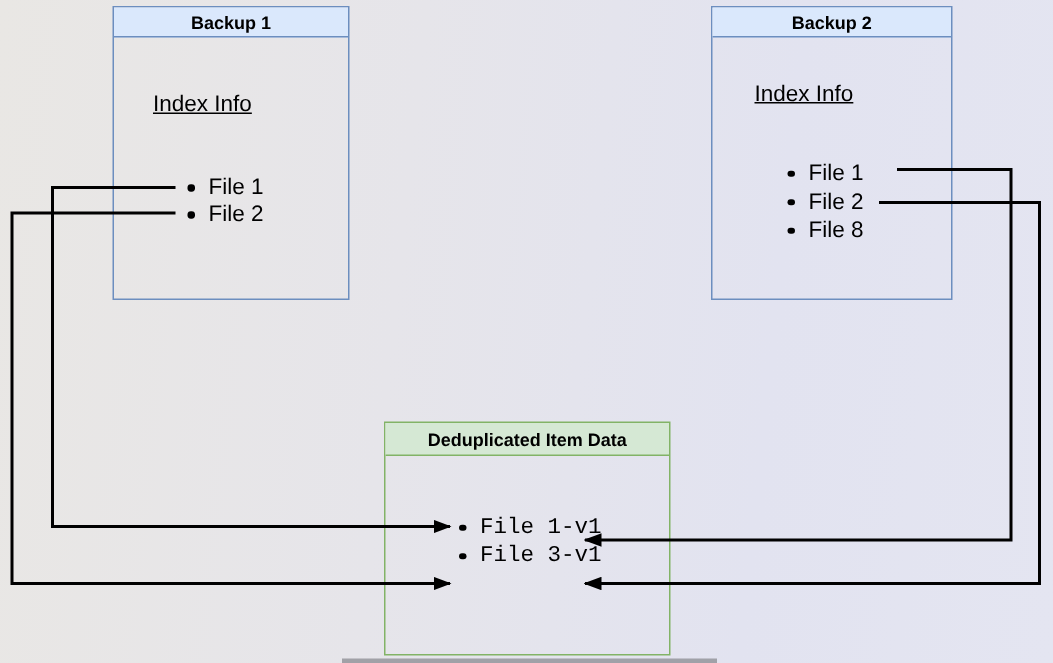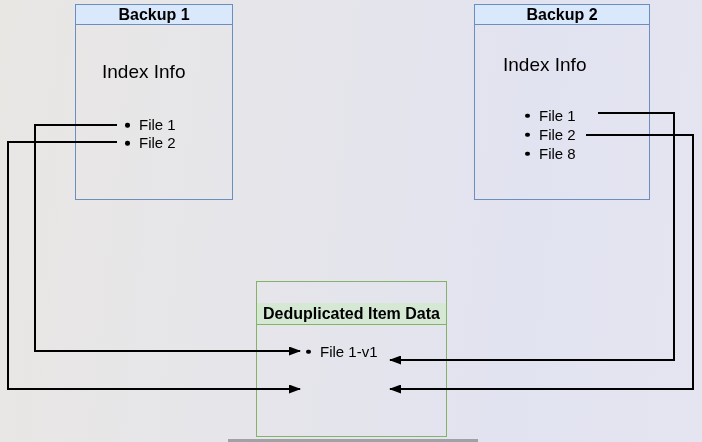--- a/index.html
+++ b/index.html
@@ -15,57 +15,58 @@
     position: absolute;
     box-sizing: border-box;
     border: 1.5px solid;
     background: transparent;
   }
   .box.blue  { border-color: #6c8ebf; }
   .box.green { border-color: #82b366; }
   .box-header {
     box-sizing: border-box;
     display: flex; align-items: center; justify-content: center;
-    font-weight: bold; font-size: 16px;
+    font-weight: bold; font-size: 12px;
     border-bottom: 1.5px solid;
   }
   .blue  .box-header { height: 20px; background: #dae8fc; border-color: #6c8ebf; }
-  .green .box-header { height: 22px; background: #d5e8d4; border-color: #82b366; margin-top: 21px; }
+  .green .box-header { height: 22px; background: #d5e8d4; border-color: #82b366; }
 
   .subtitle {
     position: absolute;
-    font-size: 19px;
+    font-size: 15px;
     white-space: nowrap;
     z-index: 2;
+    text-decoration: underline;
   }
   ul.bullet-list {
     list-style: none; margin: 0; padding: 0;
     position: absolute; z-index: 2;
     font-size: 15px; white-space: nowrap;
   }
   ul.bullet-list li { position: relative; padding-left: 14px; }
   ul.bullet-list li::before {
     content: ""; position: absolute;
     left: 0; top: 50%; transform: translateY(-50%);
     width: 4.5px; height: 4.5px; border-radius: 50%;
     background: #000;
   }
   #backup1-box { left: 75px;  top: 4px;   width: 158px; height: 196px; }
-  #backup2-box { left: 474px; top: 4px;   width: 176px; height: 196px; }
+  #backup2-box { left: 474px; top: 4px;   width: 161px; height: 196px; }
   #dedup-box   { left: 256px; top: 281px; width: 191px; height: 156px; }
 
   #backup1-subtitle { left: 102px; top: 61px; }
   #backup2-subtitle { left: 503px; top: 54px; }
 
   #backup1-list { left: 125px; top: 116px; }
   #backup1-list li { line-height: 18px; }
   #backup2-list { left: 525px; top: 106px; }
   #backup2-list li { line-height: 19px; }
   #dedup-list   { left: 306px; top: 342px; }
-  #dedup-list li { line-height: 19px; }
+  #dedup-list li { line-height: 19px; font-family: Liberation Mono, monospace; }
 
   #arrows-svg {
     position: absolute; left: 0; top: 0;
     width: 702px; height: 442px;
     z-index: 5; pointer-events: none;
   }
   #arrows-svg path.conn { stroke: #000; stroke-width: 2; fill: none; }
 
   #canvas-bottom-edge {
     position: absolute;
@@ -100,20 +101,21 @@
   <li>File 8</li>
 </ul>
 
 <div class="box green" id="dedup-box">
   <div class="box-header">
     <span>Deduplicated Item Data</span>
   </div>
 </div>
 <ul class="bullet-list" id="dedup-list">
   <li>File 1-v1</li>
+  <li>File 3-v1</li>
 </ul>
 
 <svg id="arrows-svg" viewBox="0 0 702 442" xmlns="http://www.w3.org/2000/svg">
   <defs>
     <marker id="ah" markerUnits="userSpaceOnUse" markerWidth="12" markerHeight="9" refX="11" refY="4.5" orient="auto-start-reverse">
       <path d="M0,0 L12,4.5 L0,9 z" fill="#000"></path>
     </marker>
   </defs>
   <path class="conn" d="M117,125 H35 V351 H300" marker-end="url(#ah)"></path>
   <path class="conn" d="M117,142 H8 V389 H300" marker-end="url(#ah)"></path>

